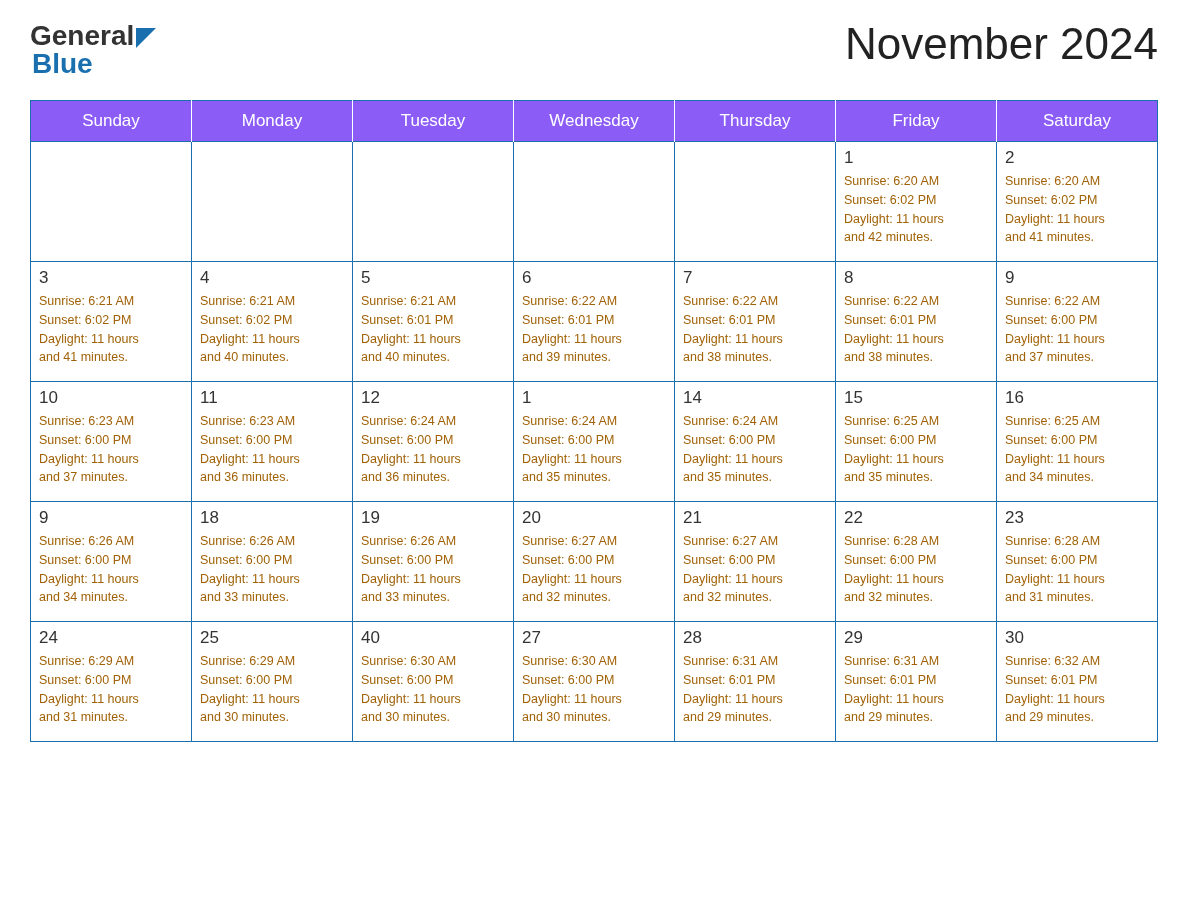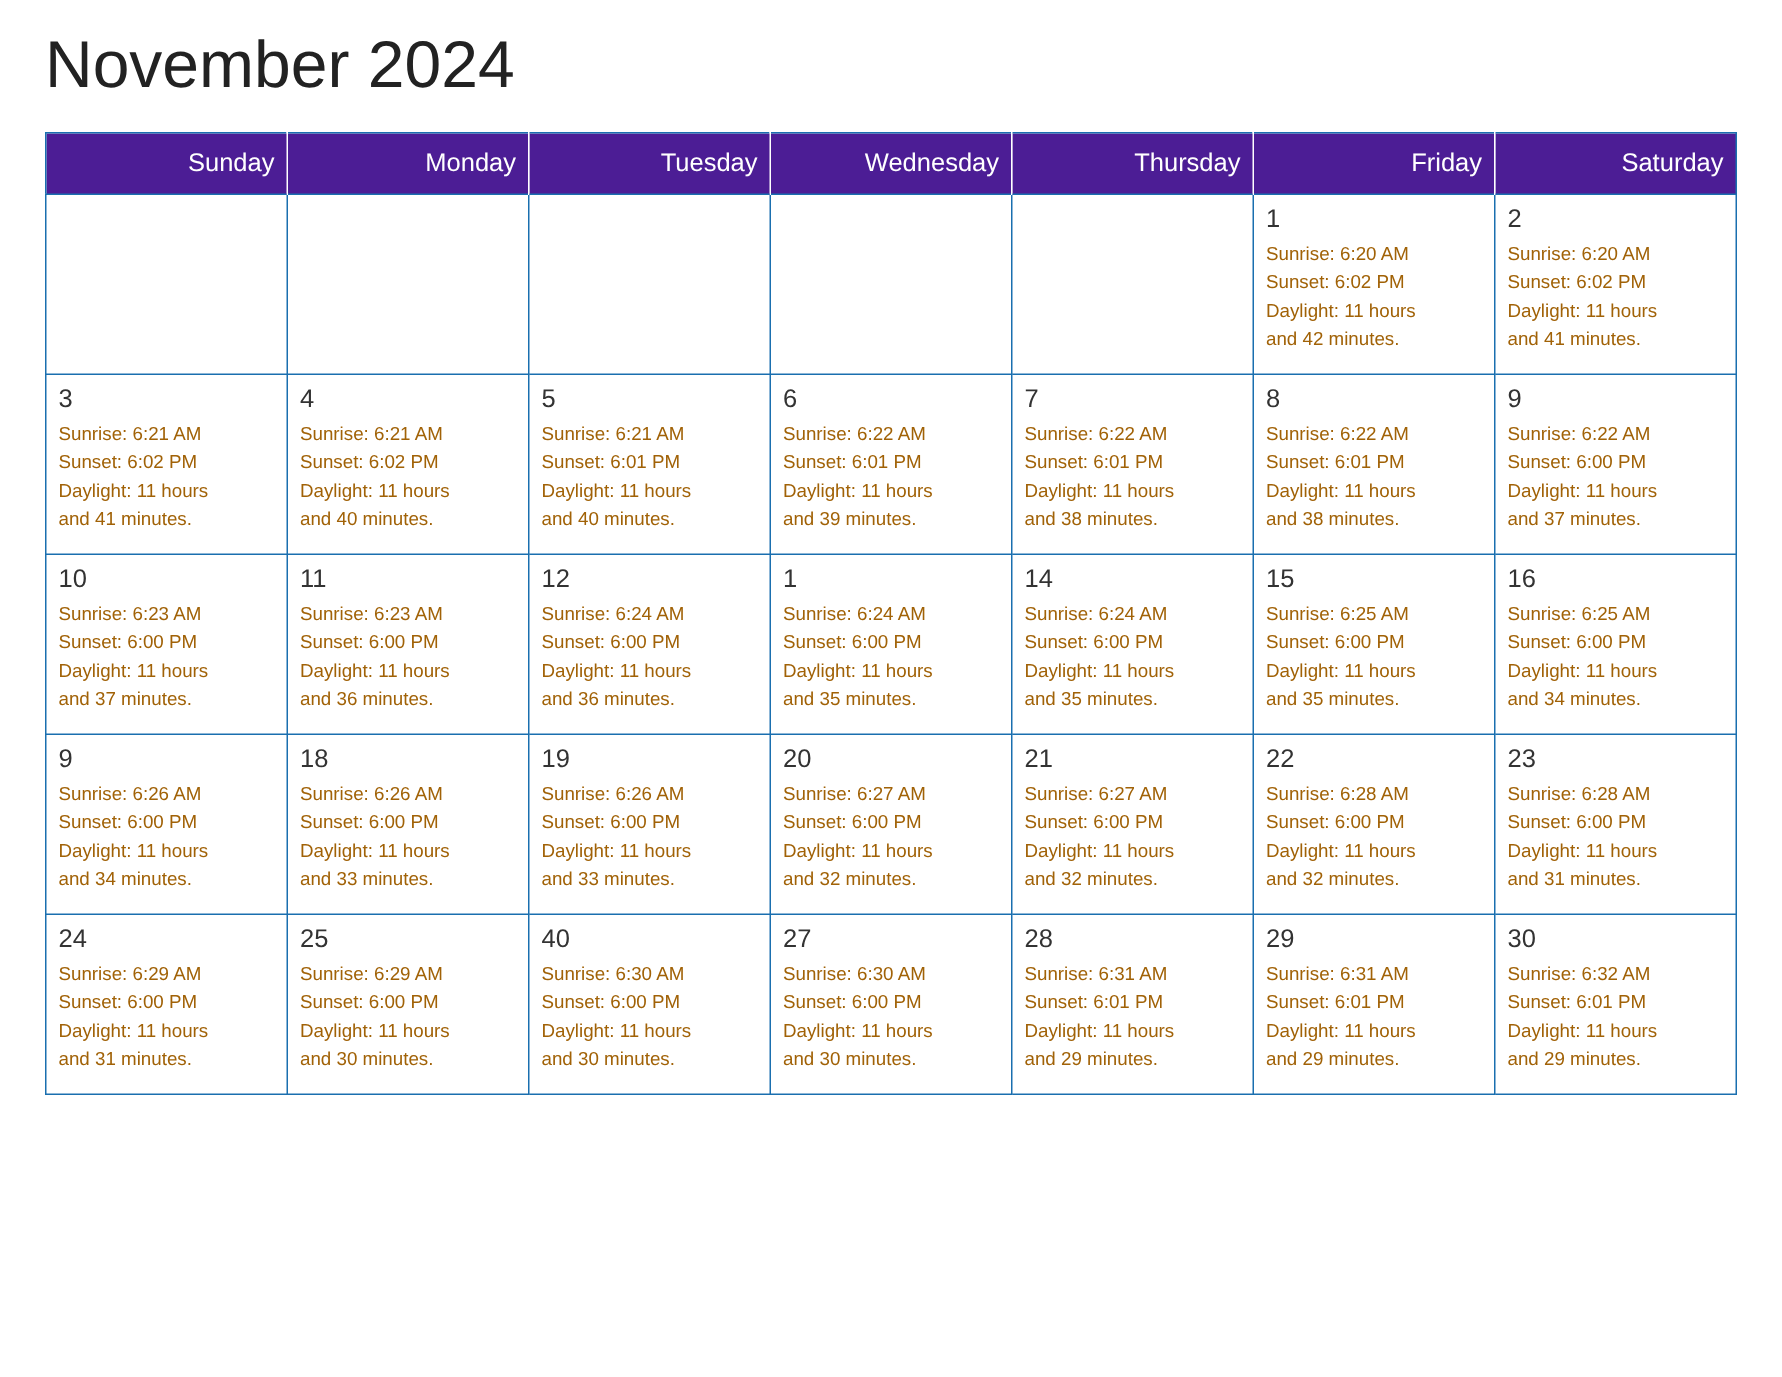--- a/index.html
+++ b/index.html
@@ -38,24 +38,24 @@
       font-size: 22px;
       color: #444;
       margin-top: 4px;
     }
     .calendar {
       width: 100%;
       border-collapse: collapse;
       border: 1px solid #1a6faf;
     }
     .calendar th {
-      background-color: #4c1d95;
+      background-color: #8b5cf6;
       color: #fff;
       padding: 10px 8px;
-      text-align: right;
+      text-align: center;
       font-size: 17px;
       font-weight: normal;
       border-right: 1px solid #fff;
       margin-left: 24px;
     }
     .calendar th:last-child {
       border-right: none;
     }
     .calendar td {
       border: 1px solid #1a6faf;
@@ -75,20 +75,29 @@
       line-height: 1.5;
     }
     .empty-cell {
       background: #fff;
     }
   </style>
 </head>
 <body>
 
 <div class="header">
+  <div class="logo-container">
+    <div class="logo-line1">
+      <span style="font-size:28px; font-weight:bold; color:#333; font-family:Arial,sans-serif;">General</span>
+      <svg width="20" height="20" viewBox="0 0 20 20" style="margin-left:2px; margin-top:4px;">
+        <polygon points="0,0 20,0 0,20" fill="#1a6faf"></polygon>
+      </svg>
+    </div>
+    <div style="font-size:28px; font-weight:bold; color:#1a6faf; font-family:Arial,sans-serif; margin-top:-4px; margin-left:2px;">Blue</div>
+  </div>
   <div class="title-section">
     <div class="month-title">November 2024</div>
   </div>
 </div>
 
 <table class="calendar">
   <thead>
     <tr>
     <th>Sunday</th>
         <th>Monday</th>

